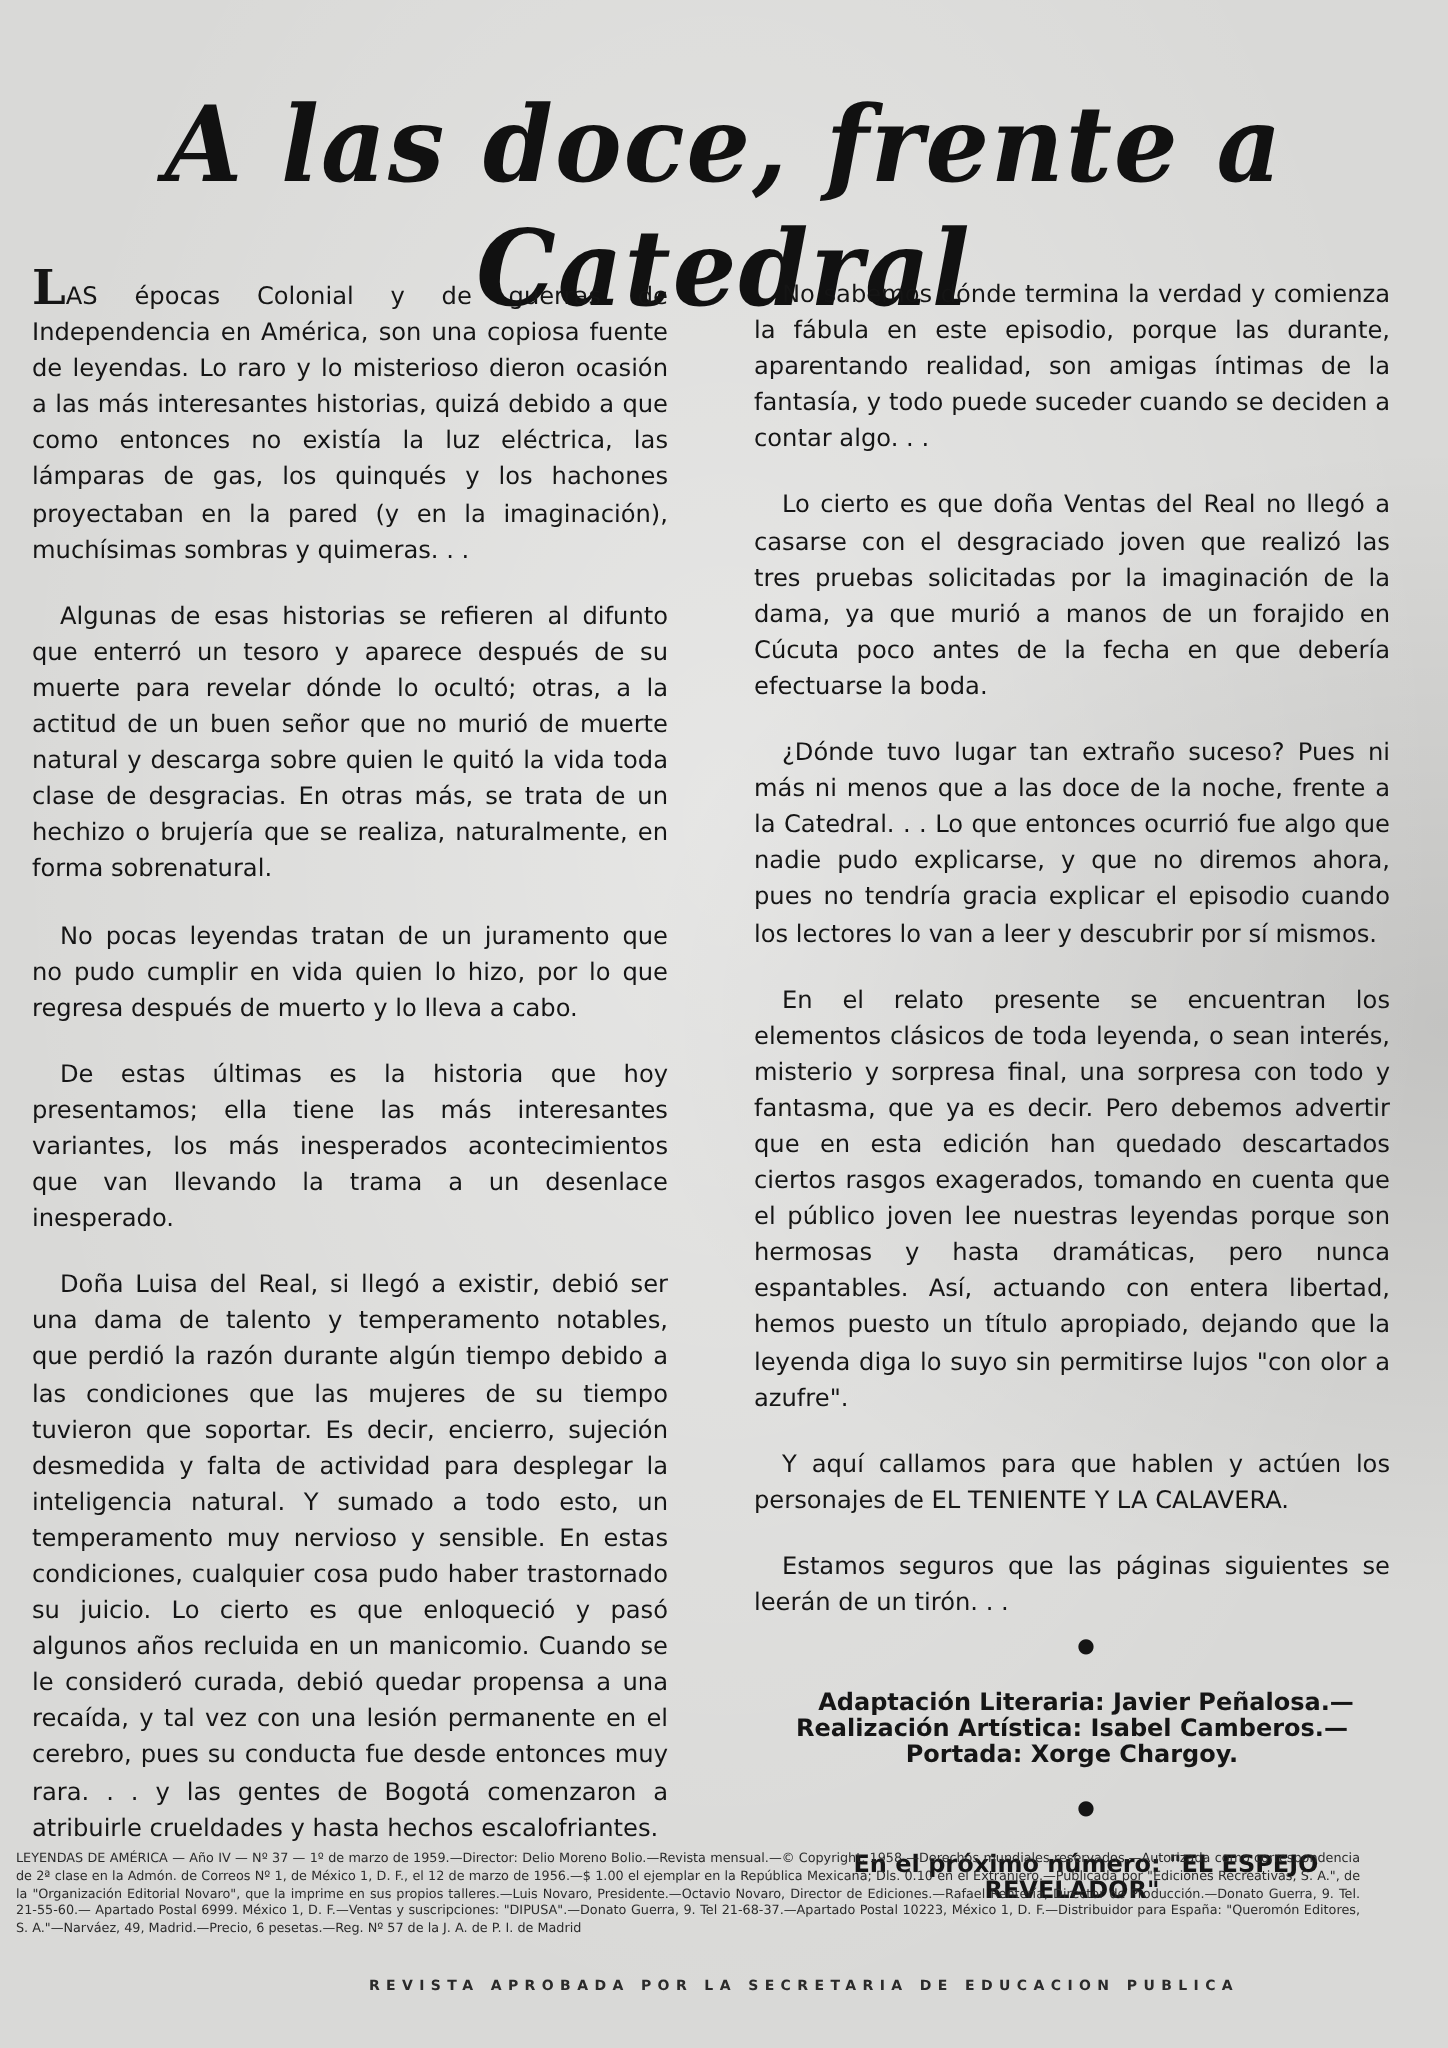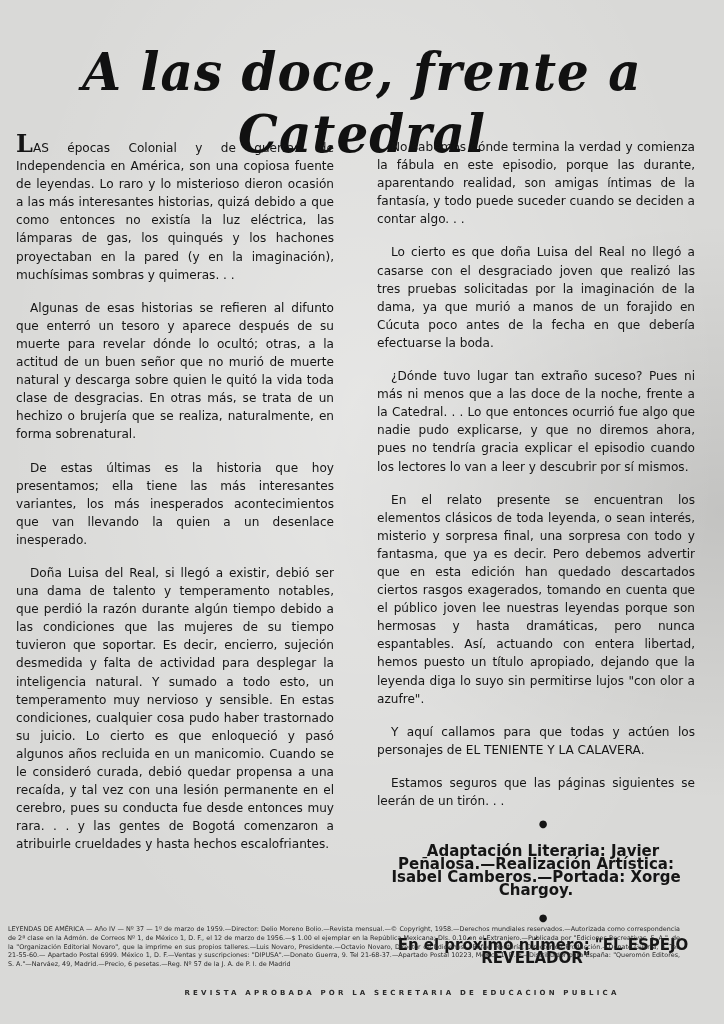--- a/index.html
+++ b/index.html
@@ -36,21 +36,21 @@
   .col p { margin: 0 0 15px 0; text-indent: 14px; hyphens: auto; }
   .col p.first { text-indent: 0; }
   .dropcap {
     font-family: "DejaVu Serif", serif;
     font-size: 24px; line-height: 16px;
     font-weight: bold;
   }
   .bullet { text-align: center; font-size: 10px; margin: 0; line-height: 12px; }
   .credits {
     text-align: center; font-weight: bold;
-    font-size: 15px; line-height: 13px; margin: 0;
+    font-size: 12px; line-height: 13px; margin: 0;
   }
   .fineprint {
     position: absolute; left: 8px; top: 925px; width: 672px;
     font-size: 6.4px; line-height: 8.8px; text-align: justify;
     color: #2a2a2a;
     margin: 0;
   }
   .approval {
     position: absolute; left: 0; top: 989px; width: 724px;
     text-align: center; font-size: 7px; font-weight: bold;
@@ -58,30 +58,31 @@
   }
 </style>
 </head>
 <body>
 
 <h1 class="title">A las doce, frente a Catedral</h1>
 
 <div class="col col-left">
   <p class="first"><span class="dropcap">L</span><span>AS épocas Colonial y de guerras de Independencia en América, son una copiosa fuente de leyendas. Lo raro y lo misterioso dieron ocasión a las más interesantes historias, quizá debido a que como entonces no existía la luz eléctrica, las lámparas de gas, los quinqués y los hachones proyectaban en la pared (y en la imaginación), muchísimas sombras y quimeras. . .</span></p>
   <p>Algunas de esas historias se refieren al difunto que enterró un tesoro y aparece después de su muerte para revelar dónde lo ocultó; otras, a la actitud de un buen señor que no murió de muerte natural y descarga sobre quien le quitó la vida toda clase de desgracias. En otras más, se trata de un hechizo o brujería que se realiza, naturalmente, en forma sobrenatural.</p>
-  <p>De estas últimas es la historia que hoy presentamos; ella tiene las más interesantes variantes, los más inesperados acontecimientos que van llevando la quien a un desenlace inesperado.</p>
+  <p>No pocas leyendas tratan de un juramento que no pudo cumplir en vida quien lo hizo, por lo que regresa después de muerto y lo lleva a cabo.</p>
+  <p>De estas últimas es la historia que hoy presentamos; ella tiene las más interesantes variantes, los más inesperados acontecimientos que van llevando la trama a un desenlace inesperado.</p>
   <p>Doña Luisa del Real, si llegó a existir, debió ser una dama de talento y temperamento notables, que perdió la razón durante algún tiempo debido a las condiciones que las mujeres de su tiempo tuvieron que soportar. Es decir, encierro, sujeción desmedida y falta de actividad para desplegar la inteligencia natural. Y sumado a todo esto, un temperamento muy nervioso y sensible. En estas condiciones, cualquier cosa pudo haber trastornado su juicio. Lo cierto es que enloqueció y pasó algunos años recluida en un manicomio. Cuando se le consideró curada, debió quedar propensa a una recaída, y tal vez con una lesión permanente en el cerebro, pues su conducta fue desde entonces muy rara. . . y las gentes de Bogotá comenzaron a atribuirle crueldades y hasta hechos escalofriantes.</p>
 </div>
 
 <div class="col col-right">
   <p>No sabemos dónde termina la verdad y comienza la fábula en este episodio, porque las durante, aparentando realidad, son amigas íntimas de la fantasía, y todo puede suceder cuando se deciden a contar algo. . .</p>
-  <p>Lo cierto es que doña Luisa del Real no llegó a casarse con el desgraciado joven que realizó las tres pruebas solicitadas por la imaginación de la dama, ya que murió a manos de un forajido en Cúcuta poco antes de la fecha en que debería efectuarse la boda.</p>
+  <p>Lo cierto es que doña Ventas del Real no llegó a casarse con el desgraciado joven que realizó las tres pruebas solicitadas por la imaginación de la dama, ya que murió a manos de un forajido en Cúcuta poco antes de la fecha en que debería efectuarse la boda.</p>
   <p>¿Dónde tuvo lugar tan extraño suceso? Pues ni más ni menos que a las doce de la noche, frente a la Catedral. . . Lo que entonces ocurrió fue algo que nadie pudo explicarse, y que no diremos ahora, pues no tendría gracia explicar el episodio cuando los lectores lo van a leer y descubrir por sí mismos.</p>
   <p>En el relato presente se encuentran los elementos clásicos de toda leyenda, o sean interés, misterio y sorpresa final, una sorpresa con todo y fantasma, que ya es decir. Pero debemos advertir que en esta edición han quedado descartados ciertos rasgos exagerados, tomando en cuenta que el público joven lee nuestras leyendas porque son hermosas y hasta dramáticas, pero nunca espantables. Así, actuando con entera libertad, hemos puesto un título apropiado, dejando que la leyenda diga lo suyo sin permitirse lujos "con olor a azufre".</p>
-  <p>Y aquí callamos para que todas y actúen los personajes de EL TENIENTE Y LA CALAVERA.</p>
+  <p>Y aquí callamos para que hablen y actúen los personajes de EL TENIENTE Y LA CALAVERA.</p>
   <p style="margin-bottom:8px">Estamos seguros que las páginas siguientes se leerán de un tirón. . .</p>
   <p class="bullet">●</p>
   <p class="credits">Adaptación Literaria: Javier Peñalosa.—Realización Artística: Isabel Camberos.—Portada: Xorge Chargoy.</p>
   <p class="bullet">●</p>
   <p class="credits">En el próximo número: "EL ESPEJO REVELADOR"</p>
 </div>
 
 <p class="fineprint">LEYENDAS DE AMÉRICA — Año IV — Nº 37 — 1º de marzo de 1959.—Director: Delio Moreno Bolio.—Revista mensual.—© Copyright, 1958.—Derechos mundiales reservados.—Autorizada como correspondencia de 2ª clase en la Admón. de Correos Nº 1, de México 1, D. F., el 12 de marzo de 1956.—$ 1.00 el ejemplar en la República Mexicana; Dls. 0.10 en el Extranjero.—Publicada por "Ediciones Recreativas, S. A.", de la "Organización Editorial Novaro", que la imprime en sus propios talleres.—Luis Novaro, Presidente.—Octavio Novaro, Director de Ediciones.—Rafael Rentería, Director de Producción.—Donato Guerra, 9. Tel. 21-55-60.— Apartado Postal 6999. México 1, D. F.—Ventas y suscripciones: "DIPUSA".—Donato Guerra, 9. Tel 21-68-37.—Apartado Postal 10223, México 1, D. F.—Distribuidor para España: "Queromón Editores, S. A."—Narváez, 49, Madrid.—Precio, 6 pesetas.—Reg. Nº 57 de la J. A. de P. I. de Madrid</p>
 <p class="approval">REVISTA APROBADA POR LA SECRETARIA DE EDUCACION PUBLICA</p>
 

